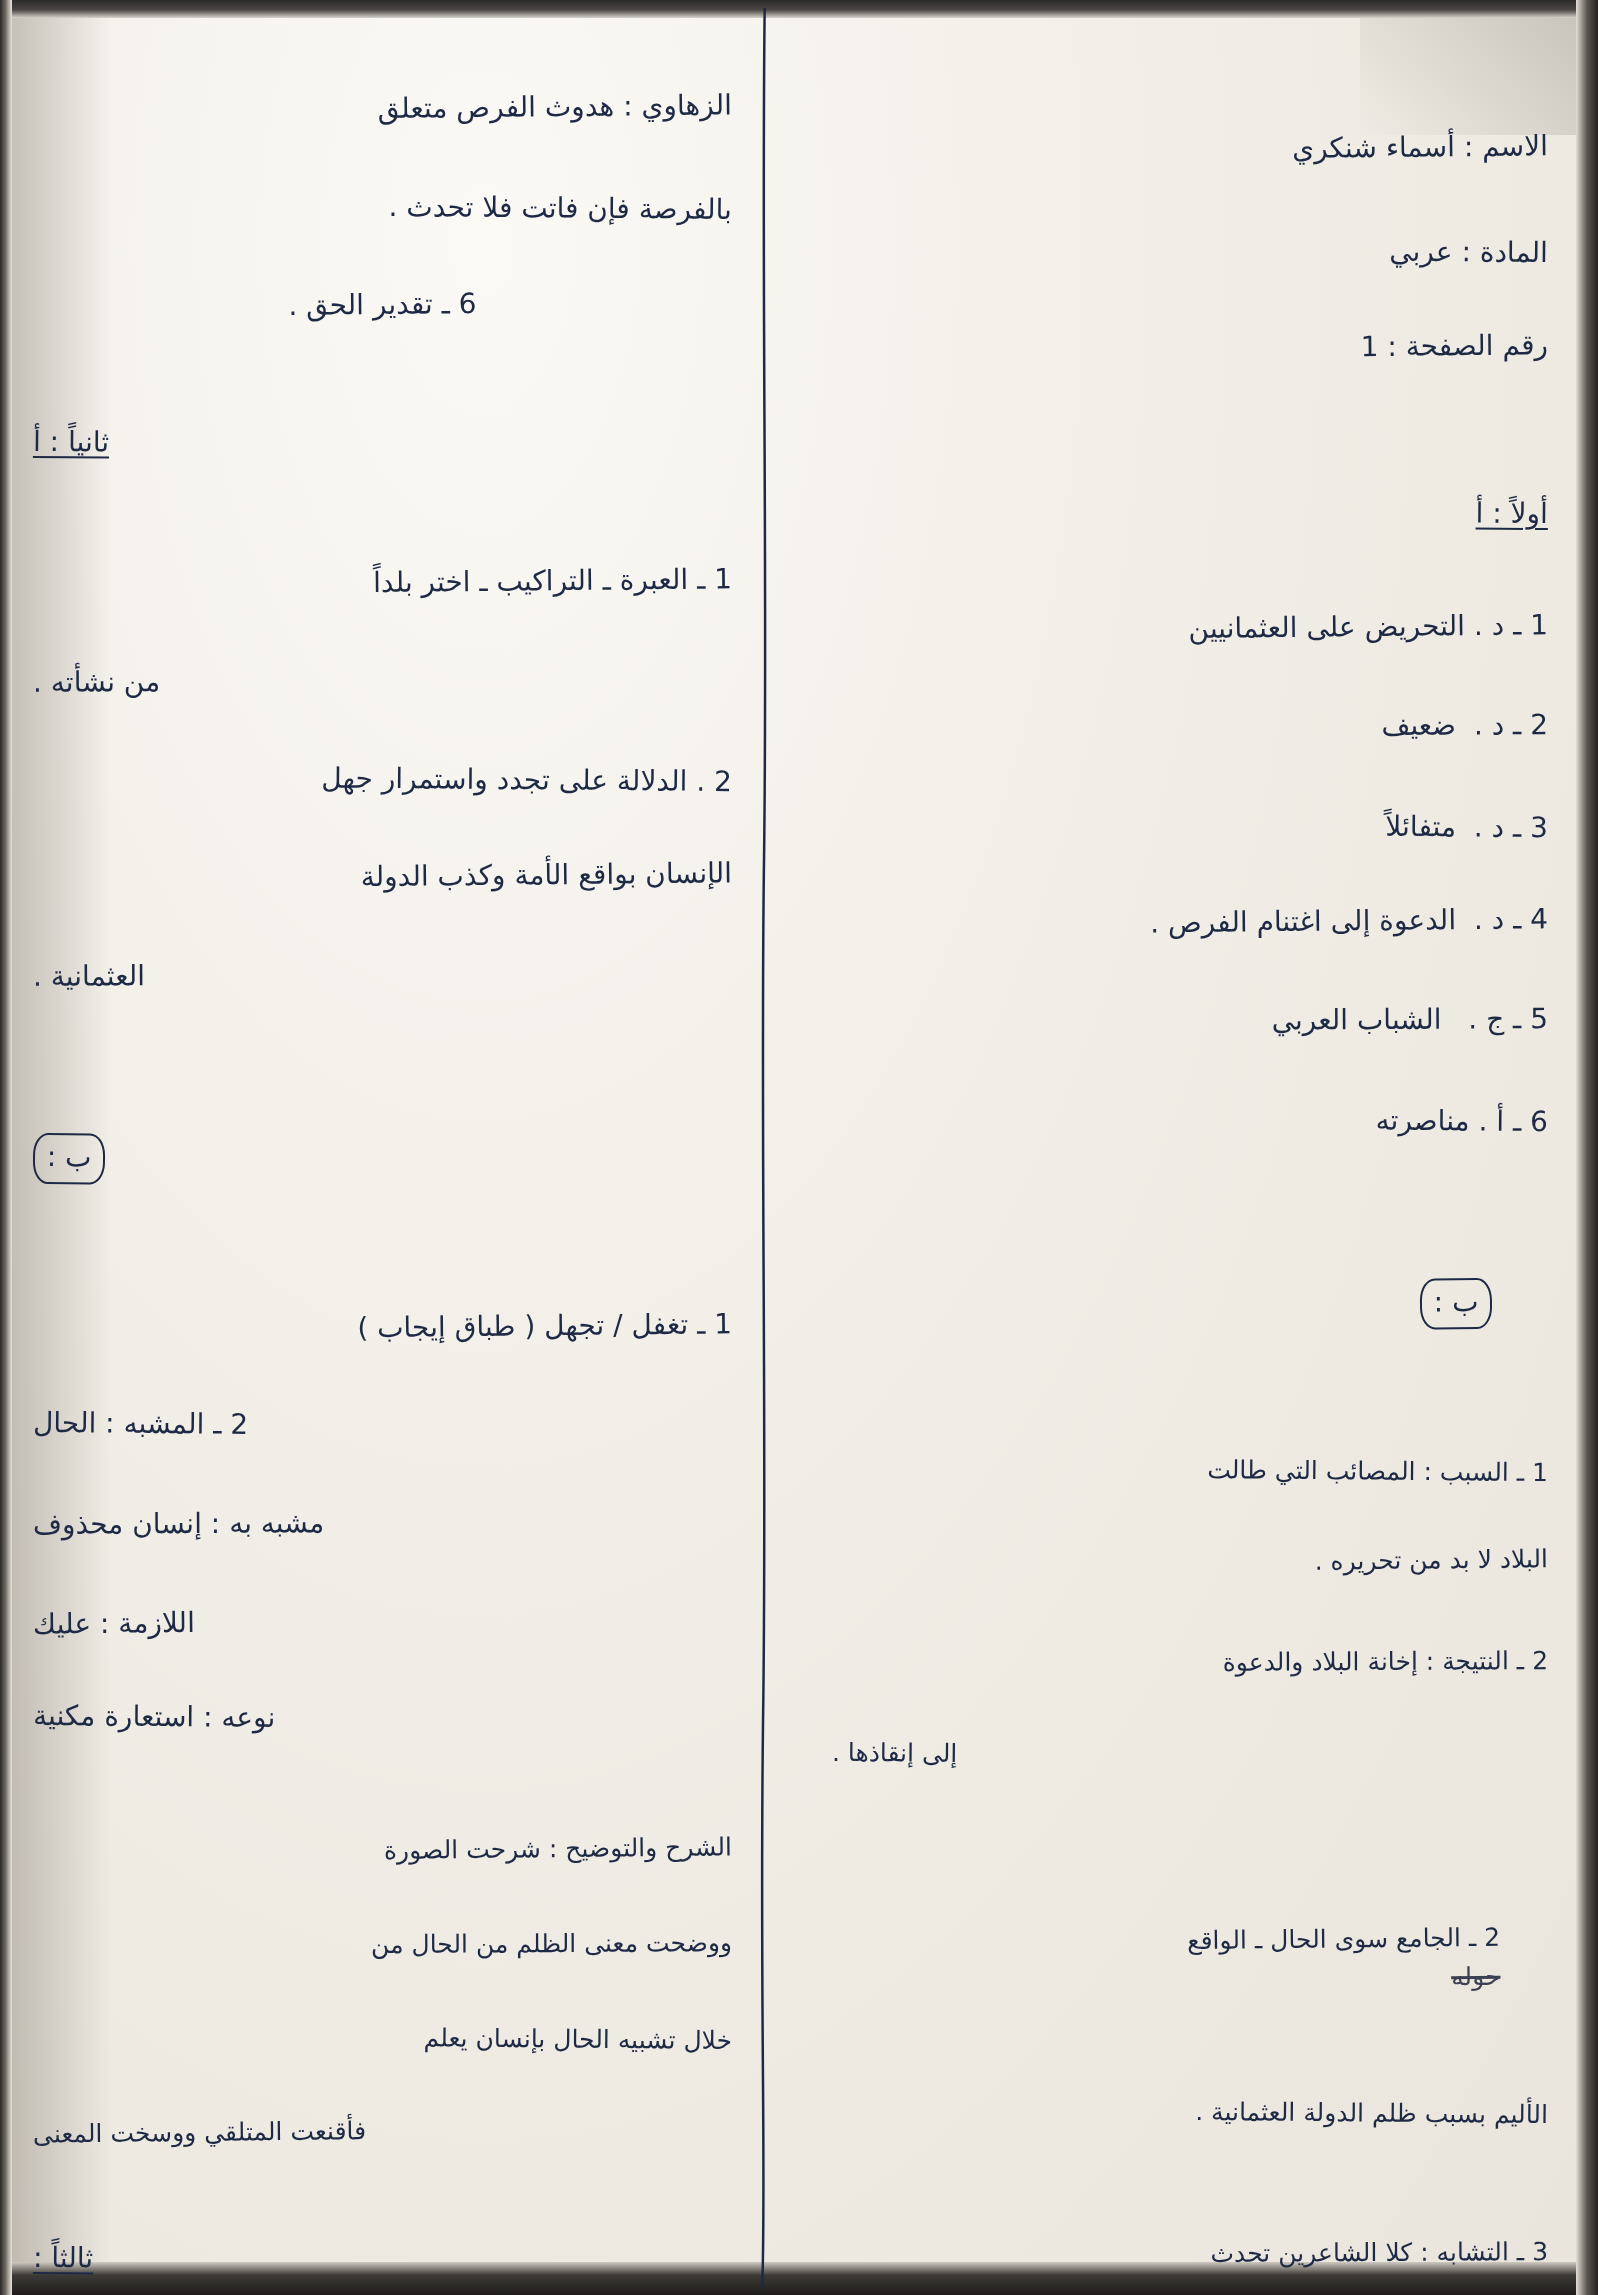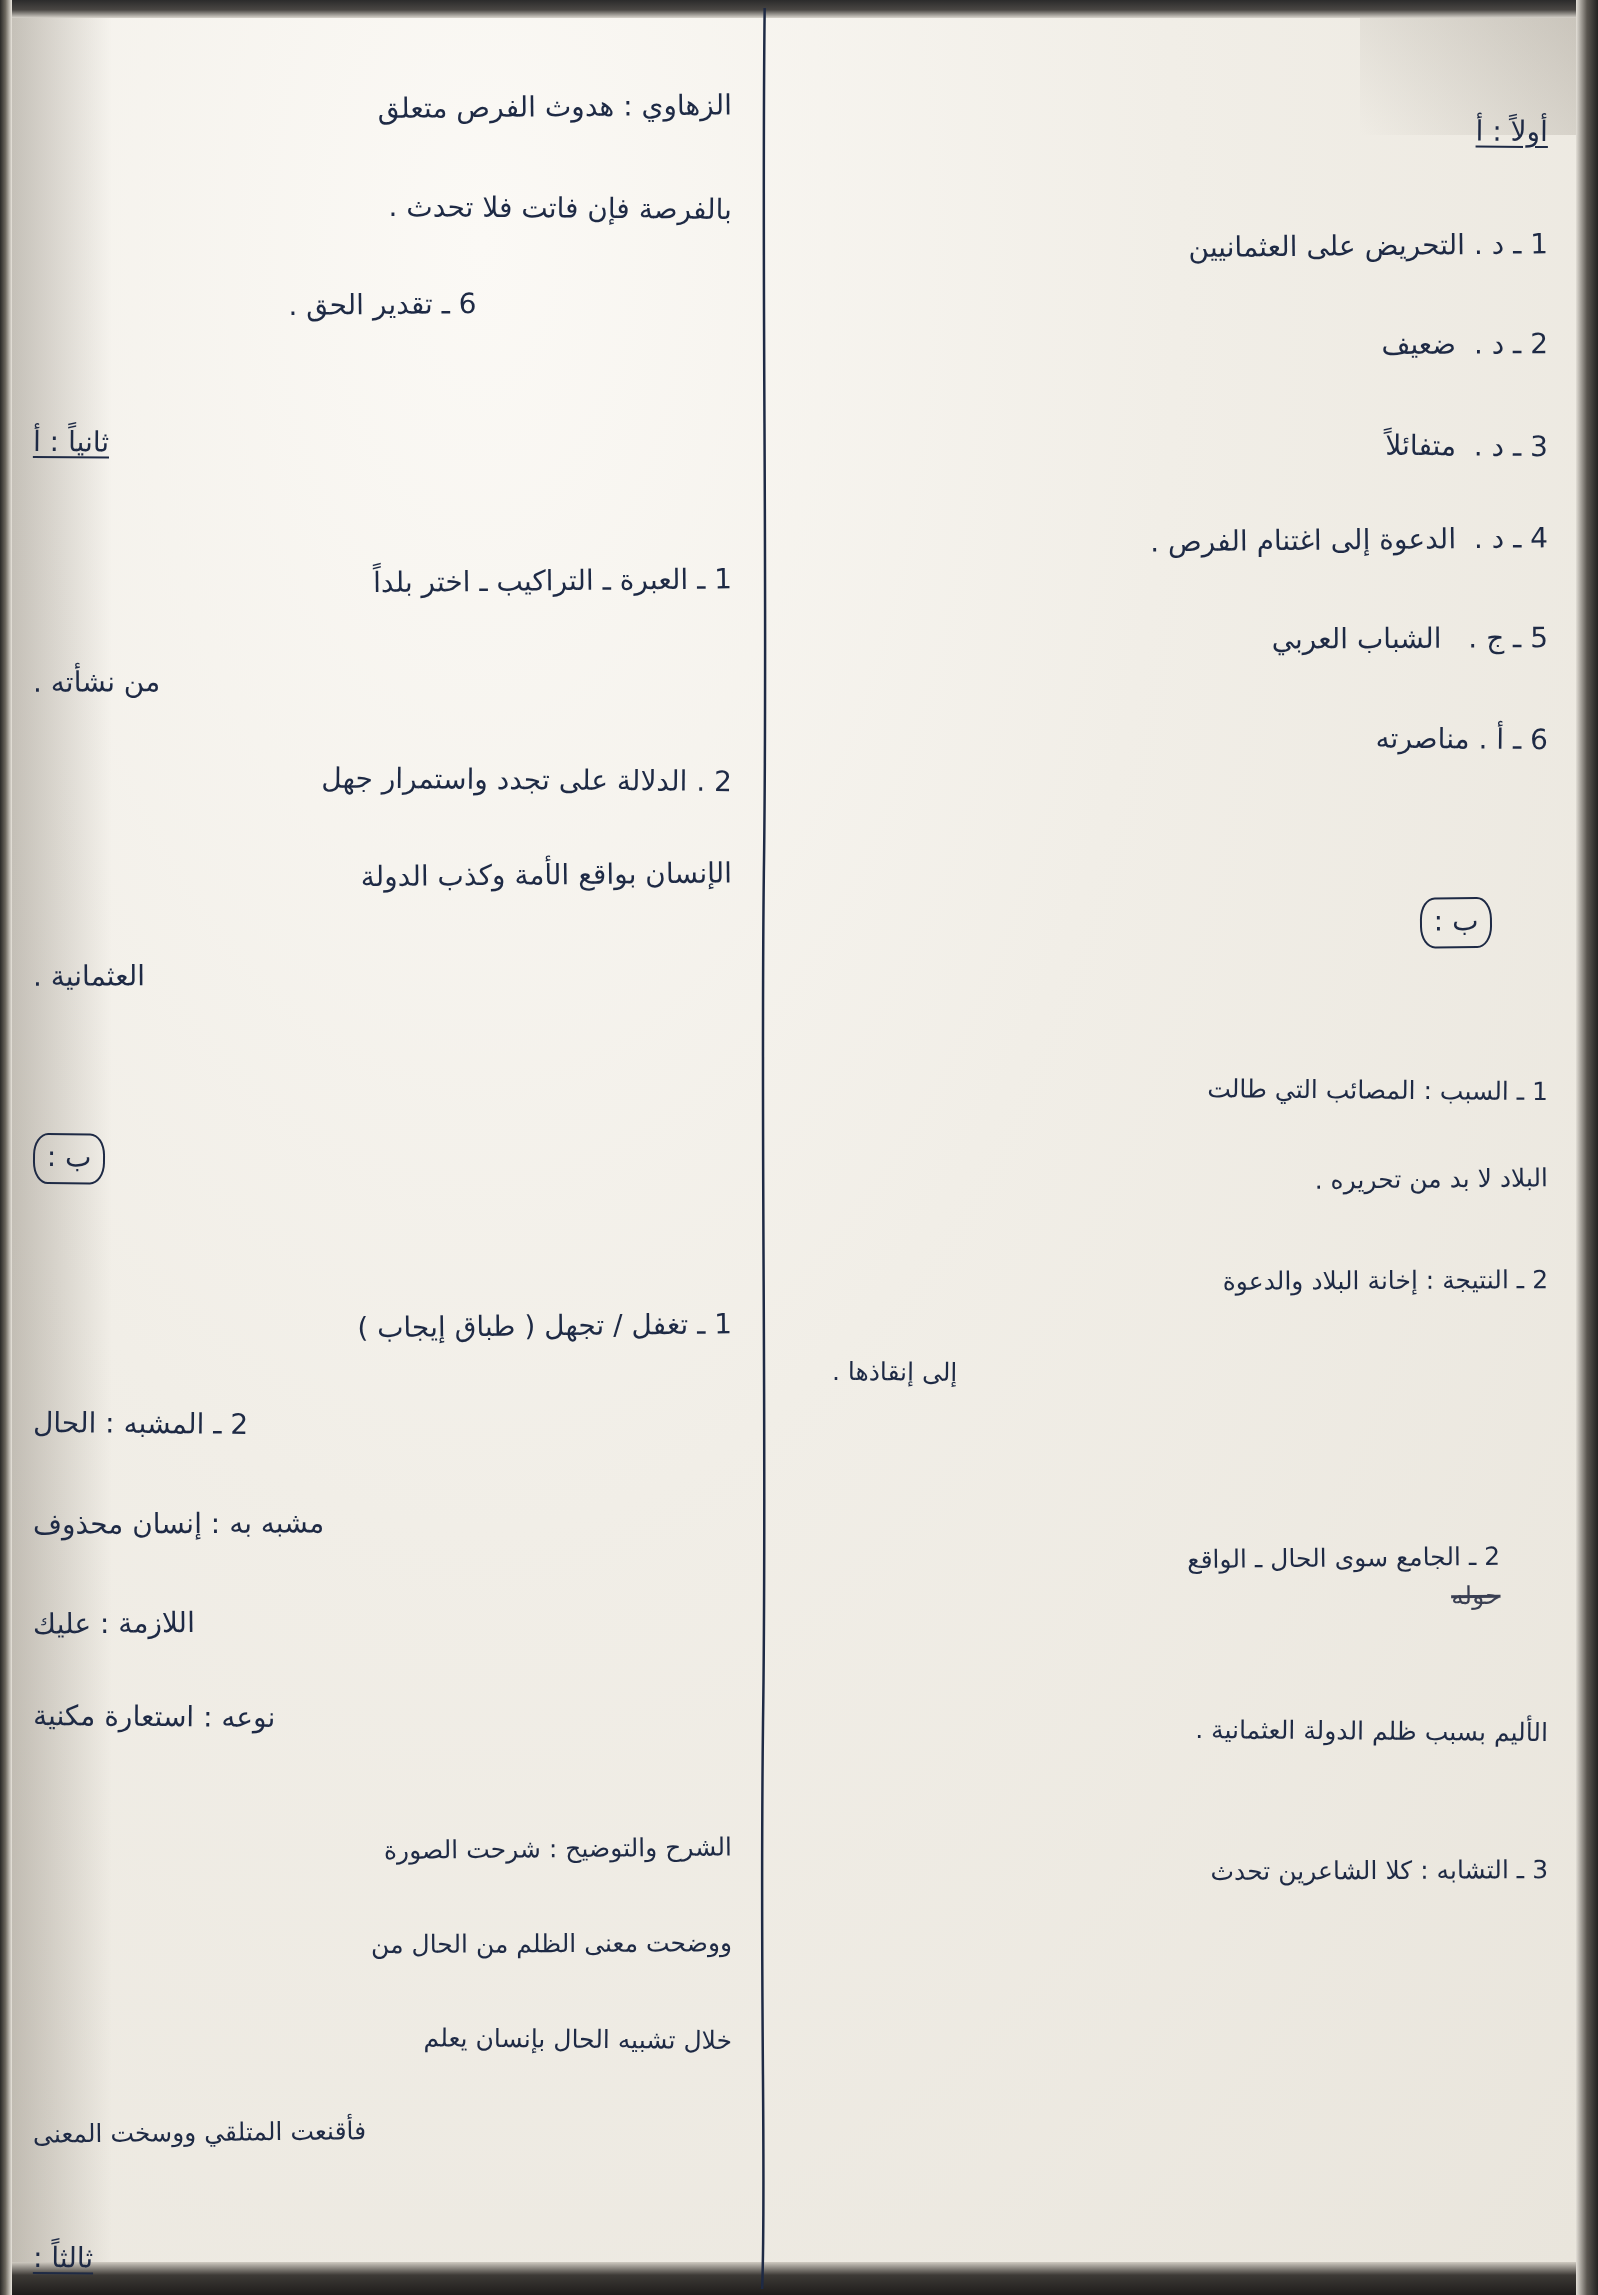--- a/index.html
+++ b/index.html
@@ -126,20 +126,25 @@
   <div class="edge-left"></div>
 
   <div class="divider">
     <svg width="25" height="2281" viewBox="0 0 30 2740" fill="none" xmlns="http://www.w3.org/2000/svg">
       <path d="M14 0 C 10 340, 18 700, 13 1040 C 9 1380, 17 1720, 12 2060 C 8 2400, 16 2600, 11 2740" stroke="#1e2a45" stroke-width="3" fill="none" stroke-linecap="round"></path>
     </svg>
   </div>
 
   <div class="col hand" id="col-right">
 
+    <div class="header-block">
+      <span class="line r1">الاسم : أسماء شنكري</span>
+      <span class="line r2">المادة : عربي</span>
+      <span class="line r1">رقم الصفحة : 1</span>
+    </div>
 
     <span class="line underline r2" style="text-align:right;">أولاً : أ</span>
 
     <span class="line r1">1 ـ د . التحريض على العثمانيين</span>
     <span class="line r3 indent">2 ـ د .  ضعيف</span>
     <span class="line r2 indent">3 ـ د .  متفائلاً</span>
     <span class="line r1">4 ـ د .  الدعوة إلى اغتنام الفرص .</span>
     <span class="line r3 indent">5 ـ ج .   الشباب العربي</span>
     <span class="line r2 indent">6 ـ أ . مناصرته</span>
 

